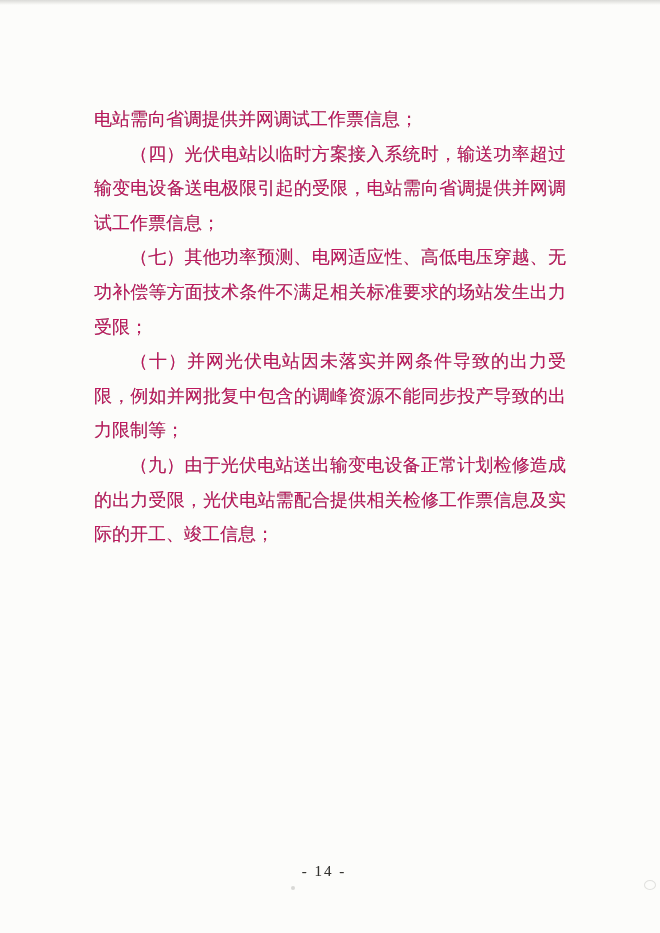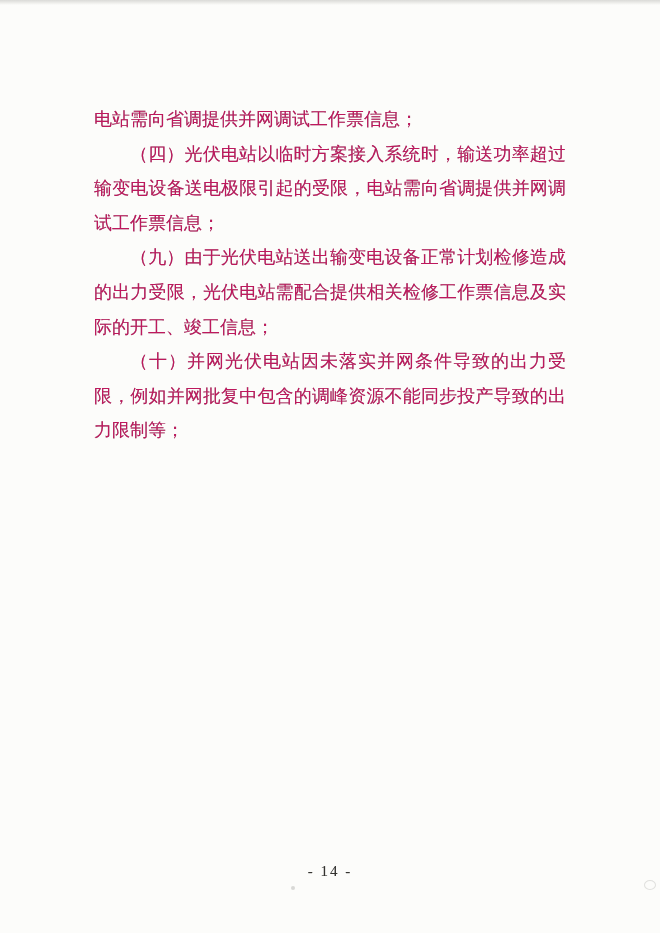--- a/index.html
+++ b/index.html
@@ -39,21 +39,21 @@
   .document-body p.para {
     margin: 0;
     padding: 0;
   }
   .document-body p.para.indent {
     text-indent: 2em;
   }
   .page-number {
     position: absolute;
     top: 863px;
-    left: 94px;
+    left: 88px;
     width: 472px;
     text-align: center;
     font-size: 15px;
     letter-spacing: 2px;
     color: #33322f;
     text-shadow: 0 0 0.5px rgba(40,40,40,0.4);
   }
   .scan-speck-1 {
     position: absolute;
     left: 291px; top: 886px;
@@ -73,21 +73,22 @@
 </head>
 <body>
 
 <div class="page">
   <div class="scan-top-edge"></div>
 
   <div class="document-body">
 
   <p class="para">电站需向省调提供并网调试工作票信息；</p>
       <p class="para indent">（四）光伏电站以临时方案接入系统时，输送功率超过输变电设备送电极限引起的受限，电站需向省调提供并网调试工作票信息；</p>
+      <p class="para indent">（七）其他功率预测、电网适应性、高低电压穿越、无功补偿等方面技术条件不满足相关标准要求的场站发生出力受限；</p>
+      <p class="para indent">（十）并网光伏电站因未落实并网条件导致的出力受限，例如并网批复中包含的调峰资源不能同步投产导致的出力限制等；</p>
       <p class="para indent">（九）由于光伏电站送出输变电设备正常计划检修造成的出力受限，光伏电站需配合提供相关检修工作票信息及实际的开工、竣工信息；</p>
-      <p class="para indent">（十）并网光伏电站因未落实并网条件导致的出力受限，例如并网批复中包含的调峰资源不能同步投产导致的出力限制等；</p>
     </div>
 
   <div class="page-number">- 14 -</div>
 
   <div class="scan-speck-1"></div>
   <div class="scan-speck-2"></div>
 </div>
 
 </body></html>

